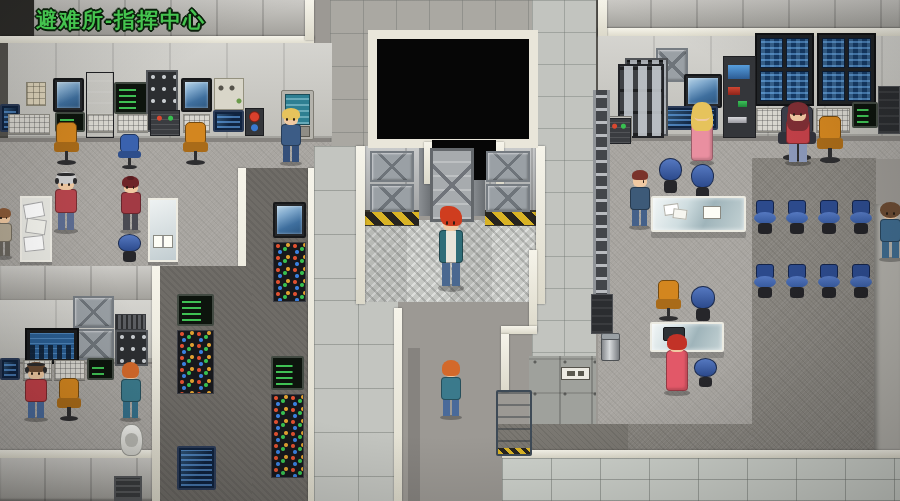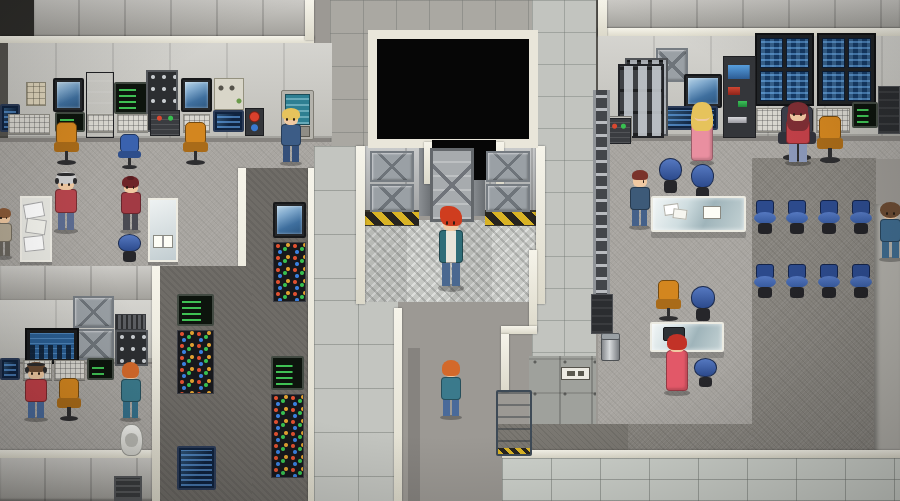--- a/index.html
+++ b/index.html
@@ -556,13 +556,14 @@
         <span style="left: 54%; top: 60%; width: 26%; height: 33%; background: rgb(74, 104, 144);"></span>
         <span style="left: 10%; top: 28%; width: 80%; height: 38%; background: linear-gradient(90deg, rgb(47, 109, 120) 0px, rgb(47, 109, 120) 28%, rgb(232, 228, 218) 28%, rgb(232, 228, 218) 72%, rgb(47, 109, 120) 72%); border: 1px solid rgba(0, 0, 0, 0.35); border-radius: 4px;"></span>
         <span style="left: 22%; top: 5%; width: 56%; height: 24%; background: rgb(240, 201, 162); border-radius: 35%;"></span>
         <span style="background: rgb(207, 61, 31); left: 14%; top: 0px; width: 72%; height: 23%; border-radius: 30% 60% 25% 45%;"></span>
         <span style="left: 32%; top: 17%; width: 7%; height: 5%; background: rgb(37, 27, 20); border-radius: 50%;"></span>
         <span style="left: 58%; top: 17%; width: 7%; height: 5%; background: rgb(37, 27, 20); border-radius: 50%;"></span>
       </div>
     </div>
 
   <div id="vignette" class="abs" style="left:0;top:0;width:900px;height:501px"></div>
+  <div id="hud-label" class="abs" style="left: 36px; top: 6px; color: rgb(69, 196, 79);">避难所-指挥中心</div>
 </div>
 
 </body></html>

